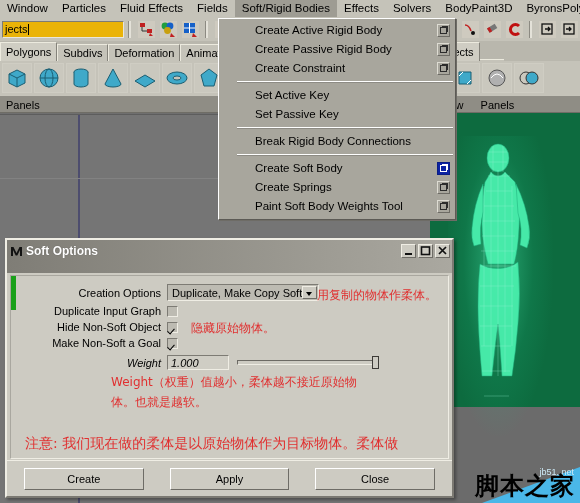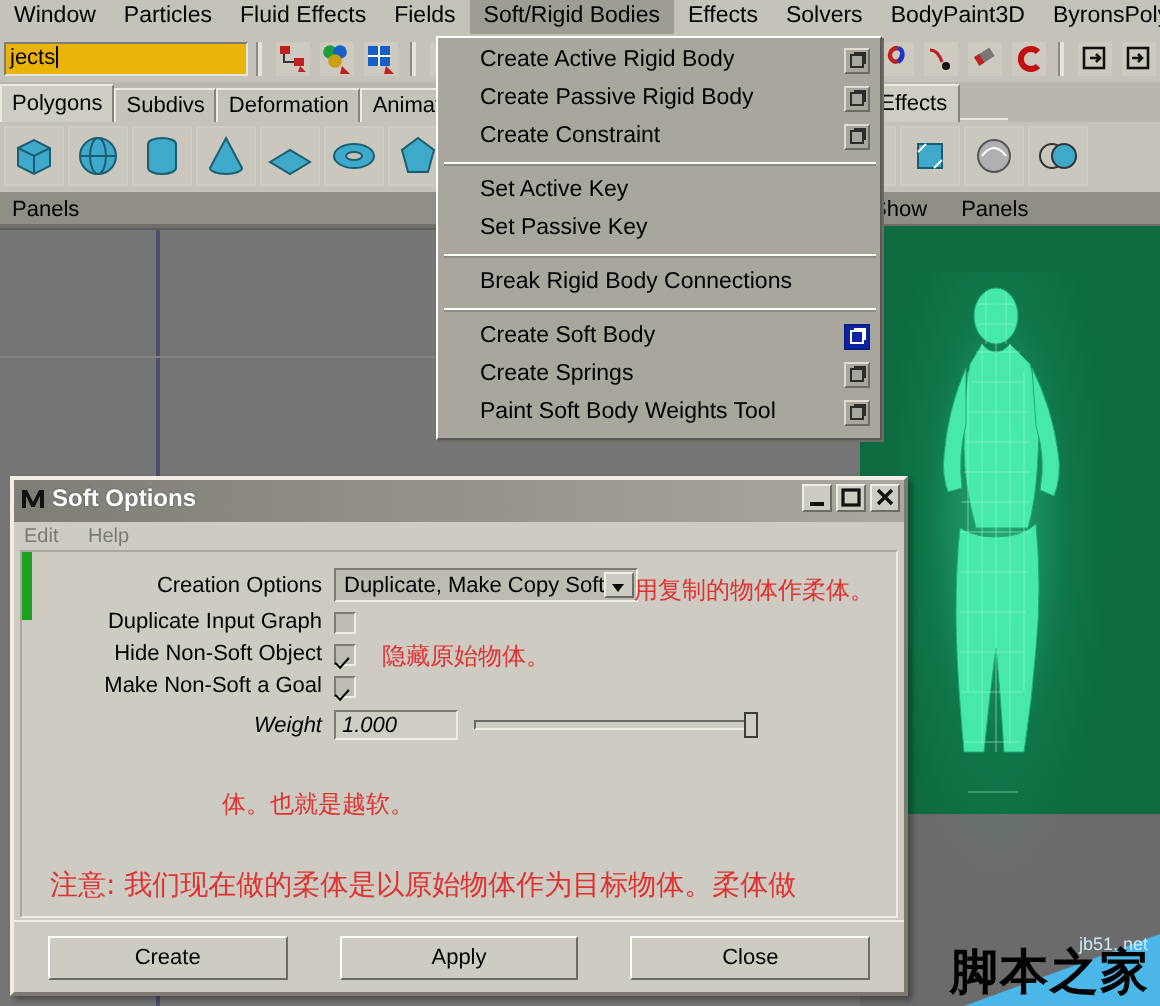--- a/index.html
+++ b/index.html
@@ -190,21 +190,21 @@
 
   
   .dropdown {
     position: absolute; left: 218px; top: 18px;
     width: 220px;
     background: #a8a69d;
     border: 1px solid #ffffff;
     border-right-color: #5c5a55; border-bottom-color: #5c5a55;
     box-shadow: 1px 1px 0 #6e6c66;
     z-index: 40;
-    padding: 2px 0 3px 1px;
+    padding: 2px 0 3px 16px;
   }
   .dd-item {
     height: 19px; line-height: 19px;
     font-size: 11.5px;
     padding-left: 20px;
     color: #000;
     position: relative;
     white-space: nowrap;
   }
   .dd-sep {
@@ -242,22 +242,22 @@
     border: 2px solid #cdcbc2;
     border-top-color: #efede4; border-left-color: #efede4;
     border-right-color: #7b7972; border-bottom-color: #7b7972;
     box-sizing: border-box;
     z-index: 60;
     box-shadow: 2px 2px 3px rgba(0,0,0,0.35);
   }
   .dlg-title {
     height: 18px;
     background: linear-gradient(to right, #7f7d76 0%, #9d9b93 70%, #aaa8a0 100%);
-    display: flex; align-items: center;
-    padding: 0 2px 3px 3px;
+    display: flex; align-items: flex-end;
+    padding: 0 2px 15px 3px;
   }
   .dlg-ico {
     width: 13px; height: 13px; margin-right: 3px;
     position: relative; flex: none;
   }
   .dlg-title-text {
     color: #ffffff; font-size: 12px; font-weight: bold;
     flex: 1 1 auto; white-space: nowrap; overflow: hidden;
     text-shadow: 0 0 1px rgba(0,0,0,0.4);
   }
@@ -798,20 +798,21 @@
 
         <div class="row" style="left:0; top:79px;font-style:italic;">
           <div class="lbl" style="width:150px;">Weight</div>
           <span class="numfield" style="margin-left:6px;">1.000</span>
           <span class="slider" style="margin-left:8px;">
             <span class="slider-track"></span>
             <span class="slider-thumb"></span>
           </span>
         </div>
 
+        <div class="cn" style="position:absolute; left:100px; top:98px; font-size:12px;">Weight（权重）值越小，柔体越不接近原始物</div>
         <div class="cn" style="position:absolute; left:100px; top:118px; font-size:12px;">体。也就是越软。</div>
 
         <div class="cn-note">
           <div>注意: 我们现在做的柔体是以原始物体作为目标物体。柔体做</div>
           <div>完后，我们可以关闭原始物体的隐藏属性，来观察它。</div>
         </div>
       </div>
     </div>
 
     <div class="dlg-footer">

